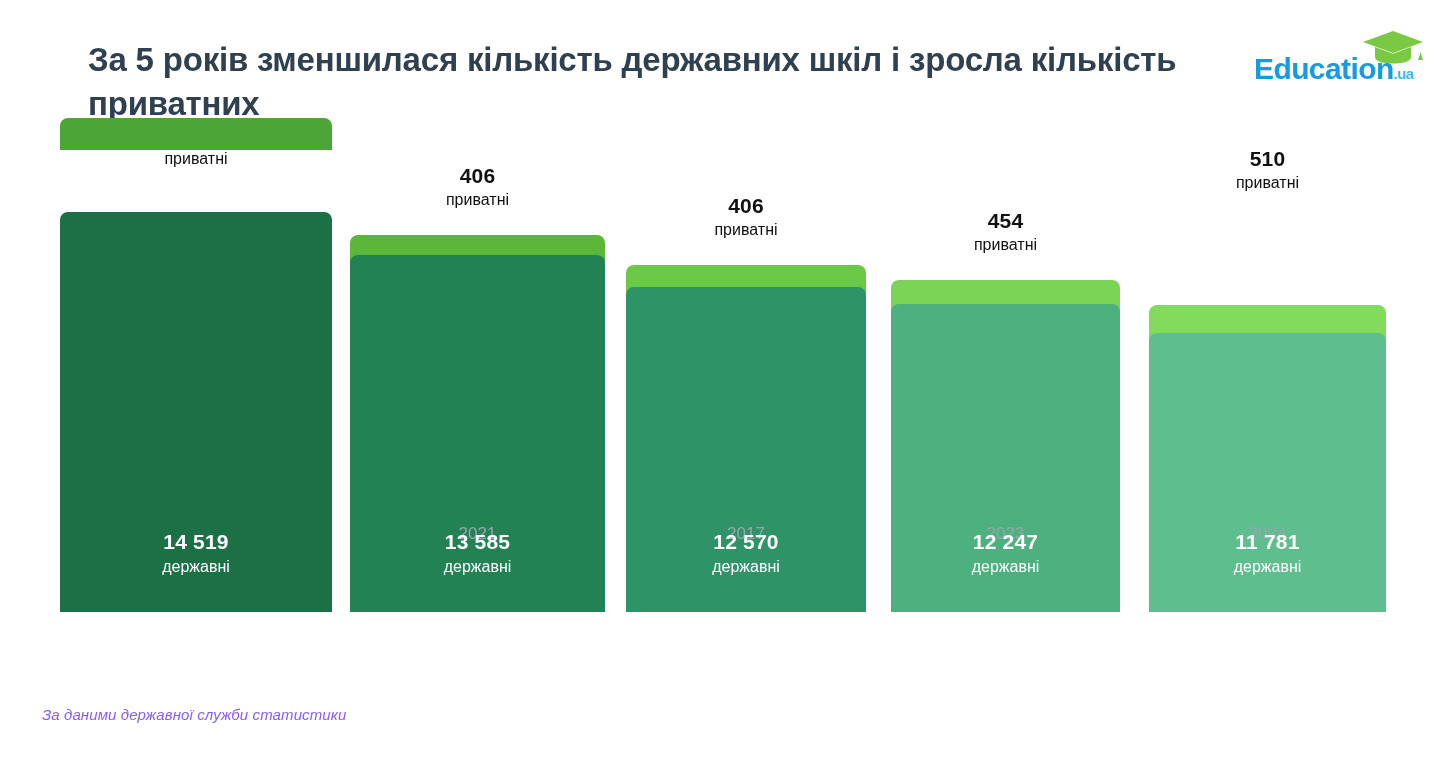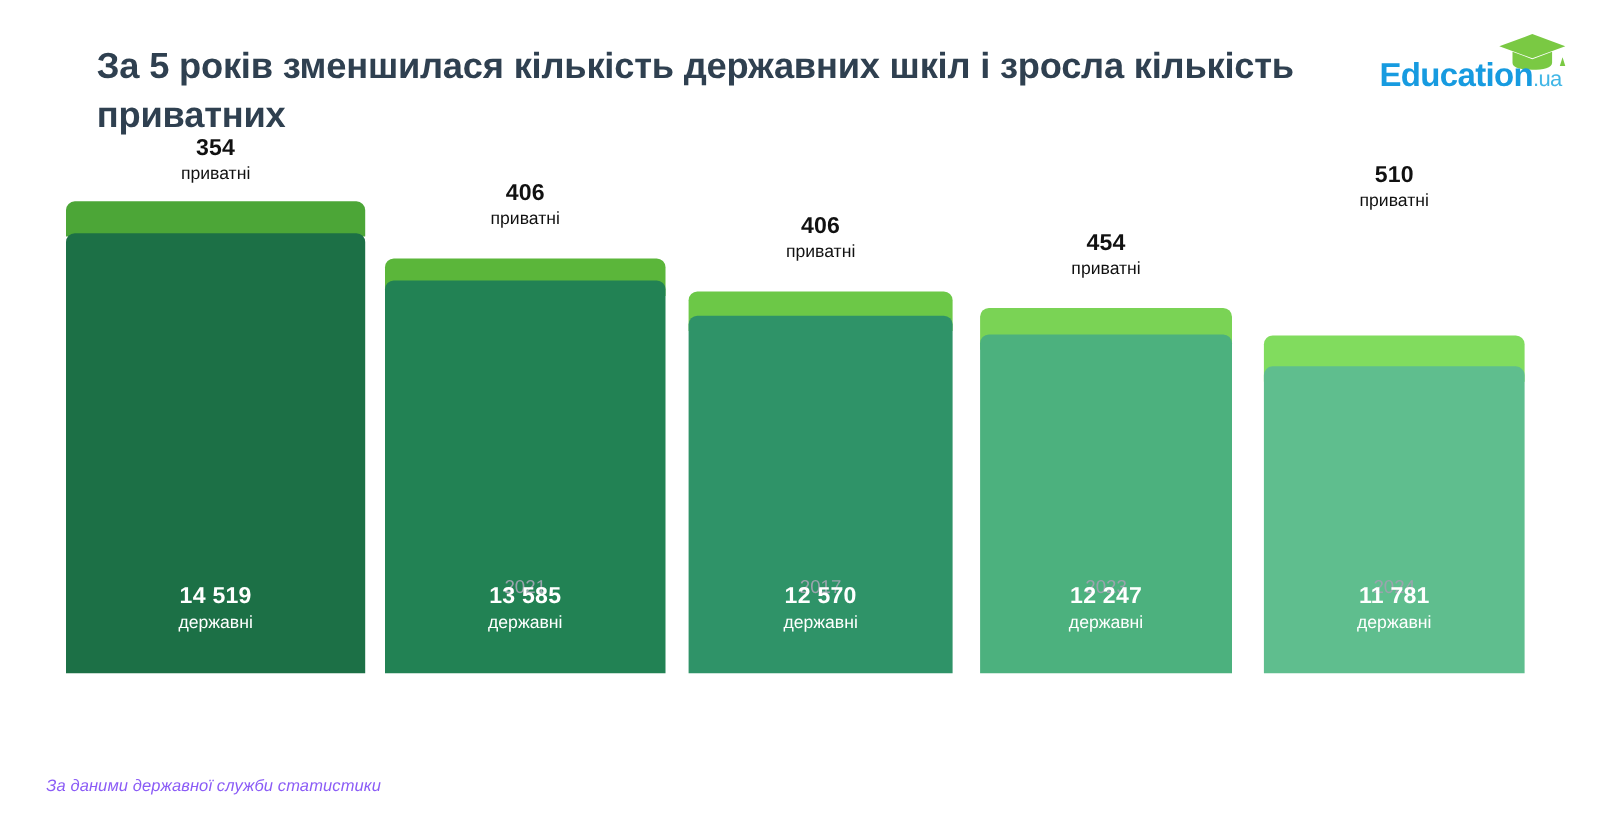--- a/index.html
+++ b/index.html
@@ -55,23 +55,23 @@
     position: absolute;
     left: 8px;
     top: 22px;
     font-size: 30px;
     font-weight: bold;
     color: #179BE0;
     letter-spacing: -0.6px;
     white-space: nowrap;
   }
   .logo-wordmark .tld {
-    font-size: 20px;
+    font-size: 15px;
     color: #41B6E6;
-    font-weight: normal;
+    font-weight: bold;
     margin-top: 34px;
   }
 
   
   .chart {
     position: absolute;
     left: 0;
     top: 150px;
     width: 1454px;
     height: 560px;
@@ -176,21 +176,21 @@
   </div>
 </div>
 
 <div class="chart">
 
   <div class="bar-group" style="left:60px; width:272px; height:418px;">
     <div class="private-labels" style="top:-72px;">
       <div class="private-value">354</div>
       <div class="private-caption">приватні</div>
     </div>
-    <div class="bar-stack" style="height:429px;">
+    <div class="bar-stack" style="height:494px;">
       <div class="seg-private" style="height:32px; background:#4CA637;"></div>
       <div class="seg-state" style="height:400px; background:#1C7046;"></div>
       <div class="state-labels">
         <div class="state-value">14 519</div>
         <div class="state-caption">державні</div>
       </div>
     </div>
   </div>
 
   <div class="bar-group" style="left:350px; width:255px; height:377px;">

